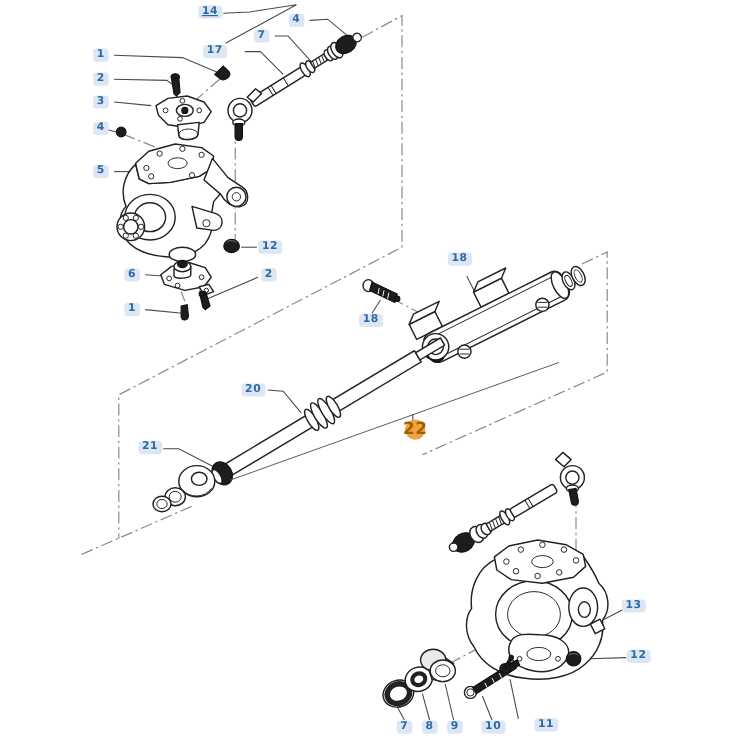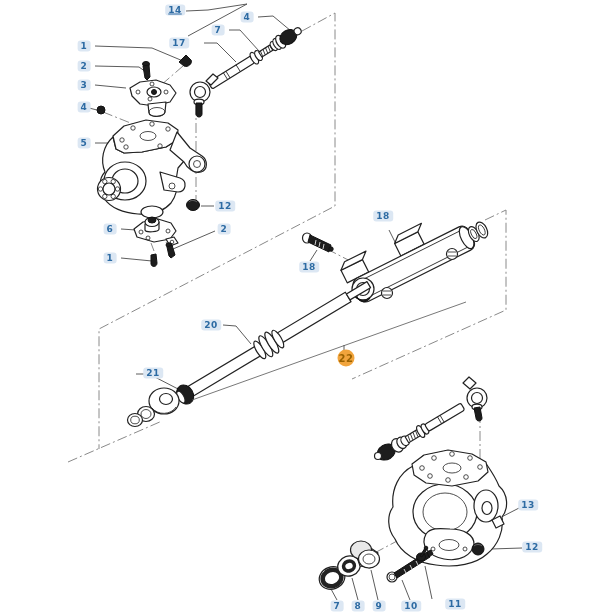--- a/index.html
+++ b/index.html
@@ -11,21 +11,21 @@
   #callout-layer{position:absolute;left:0;top:0;width:100%;height:100%;}
   .callout{
     position:absolute;transform:translate(-50%,-50%);
     font-size:9px;font-weight:bold;letter-spacing:.5px;line-height:11px;
     color:var(--callout-text,#2d6ba3);background:var(--callout-bg,#dce7f3);
     padding:0 3px;border-radius:3px;cursor:pointer;white-space:nowrap;
   }
   .callout.kit{
     width:17px;height:17px;padding:0;border-radius:50%;
     background:var(--kit-bg,#f1a43c);color:var(--kit-text,#9a6200);
-    display:flex;align-items:center;justify-content:center;font-size:10px;
+    display:flex;align-items:center;justify-content:center;font-size:14px;
   }
   .art{stroke:#222;stroke-width:1.2;fill:#fff;stroke-linejoin:round;stroke-linecap:round;}
   .dark{fill:#1d1d1d;stroke:#111;stroke-width:1;}
   .thin{stroke:#222;stroke-width:.8;fill:none;}
   .leader{stroke:#4a4a4a;stroke-width:.9;fill:none;}
   .cline{stroke:#8a8a8a;stroke-width:1;fill:none;stroke-dasharray:10 3 2 3;}
   .shade{fill:#e9e9e9;}
 </style>
 </head>
 <body>
@@ -317,21 +317,21 @@
       <span class="callout" style="left: 247px; top: 17px;">4</span>
       <span class="callout" style="left: 218px; top: 30px;">7</span>
       <span class="callout" style="left: 179px; top: 43px;">17</span>
       <span class="callout" style="left: 225px; top: 206px;">12</span>
       <span class="callout" style="left: 110px; top: 229px;">6</span>
       <span class="callout" style="left: 224px; top: 229px;">2</span>
       <span class="callout" style="left: 110px; top: 258px;">1</span>
       <span class="callout" style="left: 383px; top: 216px;">18</span>
       <span class="callout" style="left: 309px; top: 267px;">18</span>
       <span class="callout" style="left: 211px; top: 325px;">20</span>
-      <span class="callout" style="left: 125px; top: 373px; margin-left: 28px;">21</span>
+      <span class="callout" style="left: 125px; top: 373px;">21</span>
       <span class="callout" style="left: 528px; top: 505px;">13</span>
       <span class="callout" style="left: 532px; top: 547px;">12</span>
       <span class="callout" style="left: 337px; top: 606px;">7</span>
       <span class="callout" style="left: 358px; top: 606px;">8</span>
       <span class="callout" style="left: 379px; top: 606px;">9</span>
       <span class="callout" style="left: 411px; top: 606px; text-align: center;">10</span>
       <span class="callout" style="left: 455px; top: 604px;">11</span>
       <span class="callout kit" style="left: 346px; top: 358px;">22</span>
     </div>
 </div>

